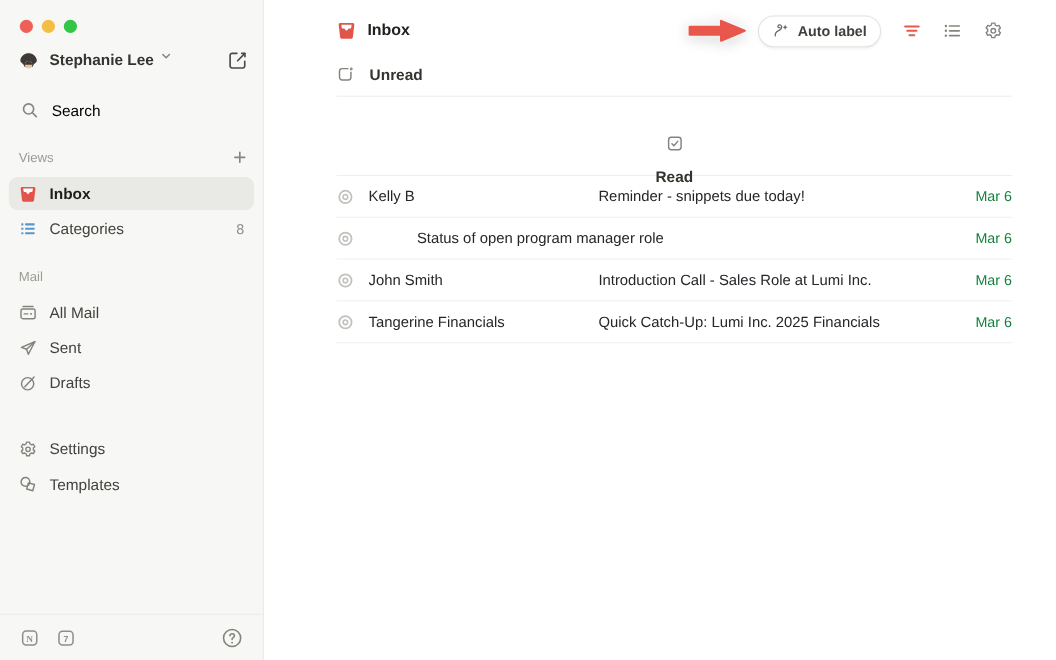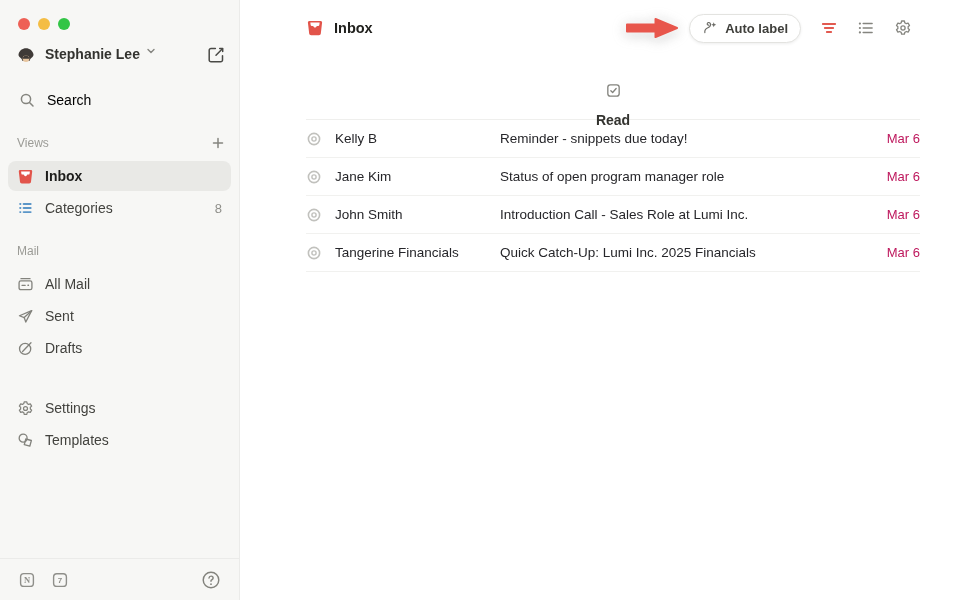--- a/index.html
+++ b/index.html
@@ -60,22 +60,22 @@
   .list-area { margin:0 40px 0 66px; }
   .section-row { display:flex; align-items:center; gap:13px; height:40px;
     border-bottom:1px solid #efefed; font-size:14px; font-weight:600; color:#33332f; }
   .section-row.read { height:38px; font-weight:600;flex-direction:column; }
   .section-gap { height:34px; }
 
   .email-row { display:flex; align-items:center; height:38px; border-bottom:1px solid #f1f1ef;
     font-size:13.5px; color:#26262a; cursor:default; }
   .email-ring { width:16px; margin-right:13px; display:flex; }
   .email-sender { width:165px; flex:none; white-space:nowrap; overflow:hidden; }
-  .email-subject { flex:1; white-space:nowrap; overflow:hidden; }
-  .email-date { color:#be185d; font-size:13px; flex:none;text-align:right; }
+  .email-subject { flex:1; white-space:nowrap; overflow:hidden;margin-left:44px; }
+  .email-date { color:#15803d; font-size:13px; flex:none;text-align:right; }
 </style>
 </head>
 <body>
 
 <div class="sidebar">
 
   <div class="traffic">
     <div class="tl-dot tl-red"></div>
     <div class="tl-dot tl-yellow"></div>
     <div class="tl-dot tl-green"></div>
@@ -275,20 +275,29 @@
     <span class="toolbar-icon icon">
       <svg width="18" height="18" viewBox="0 0 18 18" fill="none" stroke="#85857f" stroke-width="1.3" stroke-linejoin="round">
         <path d="M7.6 2h2.8l.4 1.8a5.3 5.3 0 0 1 1.5.9l1.8-.6 1.4 2.4-1.4 1.2a5.6 5.6 0 0 1 0 1.8l1.4 1.2-1.4 2.4-1.8-.6a5.3 5.3 0 0 1-1.5.9l-.4 1.8H7.6l-.4-1.8a5.3 5.3 0 0 1-1.5-.9l-1.8.6-1.4-2.4 1.4-1.2a5.6 5.6 0 0 1 0-1.8L2.5 6.5l1.4-2.4 1.8.6a5.3 5.3 0 0 1 1.5-.9z"></path>
         <circle cx="9" cy="9" r="2.1"></circle>
       </svg>
     </span>
   </div>
 
   <div class="list-area">
 
+    <div class="section-row">
+      <span class="icon">
+        <svg width="17" height="17" viewBox="0 0 18 18" fill="none">
+          <rect x="2.8" y="3.6" width="11" height="11" rx="2.6" stroke="#83837d" stroke-width="1.4"></rect>
+          <circle cx="14.1" cy="3.9" r="2.1" fill="#8f8f8a" stroke="#ffffff" stroke-width="1.4"></circle>
+        </svg>
+      </span>
+      <span>Unread</span>
+    </div>
 
     <div class="section-gap"></div>
 
     <div class="section-row read">
       <span class="icon">
         <svg width="17" height="17" viewBox="0 0 18 18" fill="none" stroke="#83837d" stroke-width="1.4">
           <rect x="3" y="3" width="12" height="12" rx="2.6"></rect>
           <path d="M6.2 9.2l1.9 1.9 3.7-4.2" stroke-linecap="round" stroke-linejoin="round"></path>
         </svg>
       </span>
@@ -307,21 +316,20 @@
       <span class="email-date">Mar 6</span>
     </div>
 
     <div class="email-row">
       <span class="email-ring icon">
         <svg width="16" height="16" viewBox="0 0 16 16" fill="none" stroke="#c1c1bd">
           <circle cx="8" cy="8" r="5.6" stroke-width="1.6"></circle>
             <circle cx="8" cy="8" r="2.1" stroke-width="1.4"></circle>
         </svg>
       </span>
-      <span class="email-sender">Jane Kim</span>
       <span class="email-subject">Status of open program manager role</span>
       <span class="email-date">Mar 6</span>
     </div>
 
     <div class="email-row">
       <span class="email-ring icon">
         <svg width="16" height="16" viewBox="0 0 16 16" fill="none" stroke="#c1c1bd">
           <circle cx="8" cy="8" r="5.6" stroke-width="1.6"></circle>
             <circle cx="8" cy="8" r="2.1" stroke-width="1.4"></circle>
         </svg>

